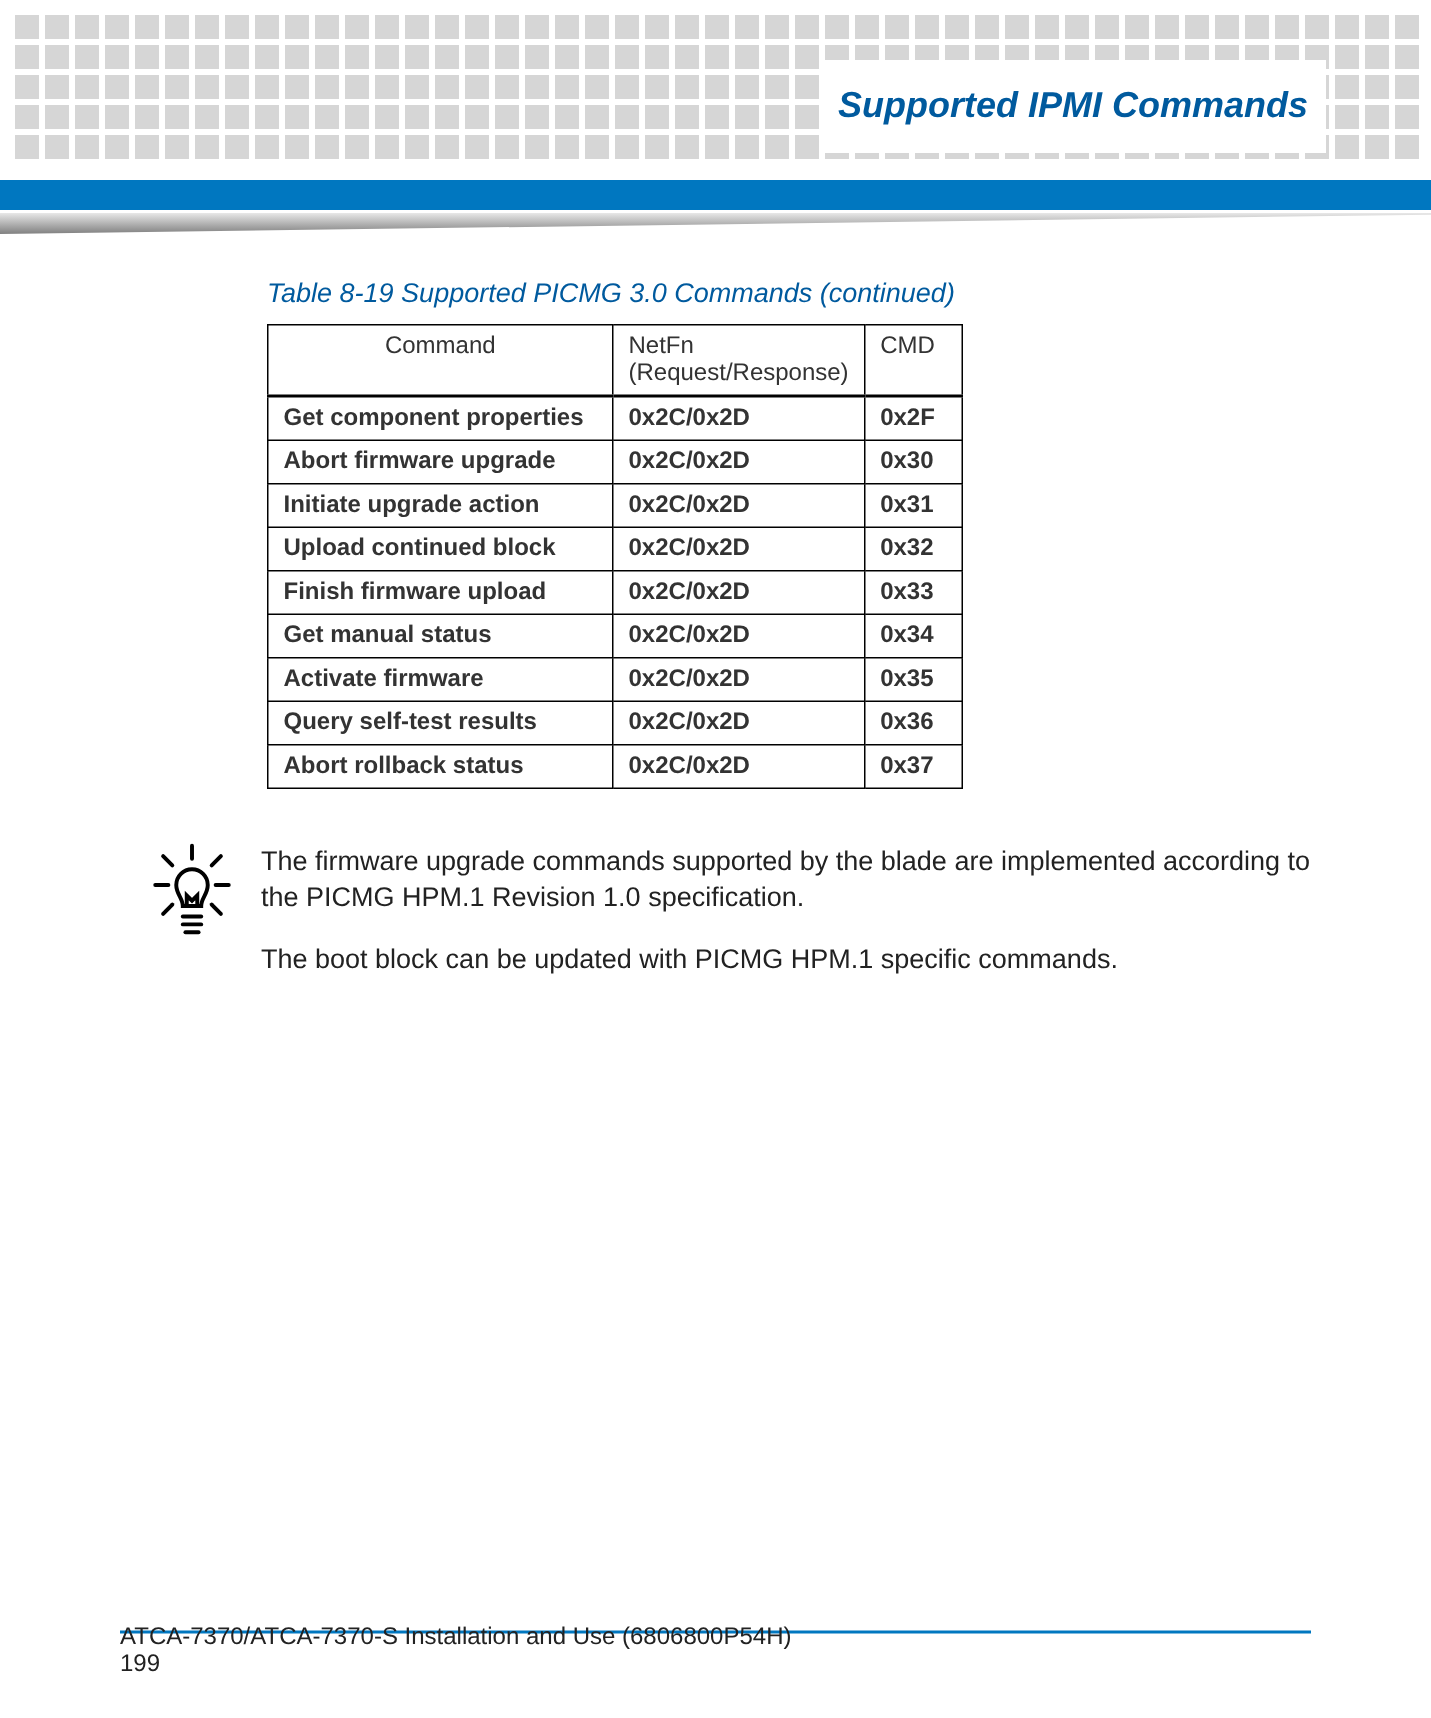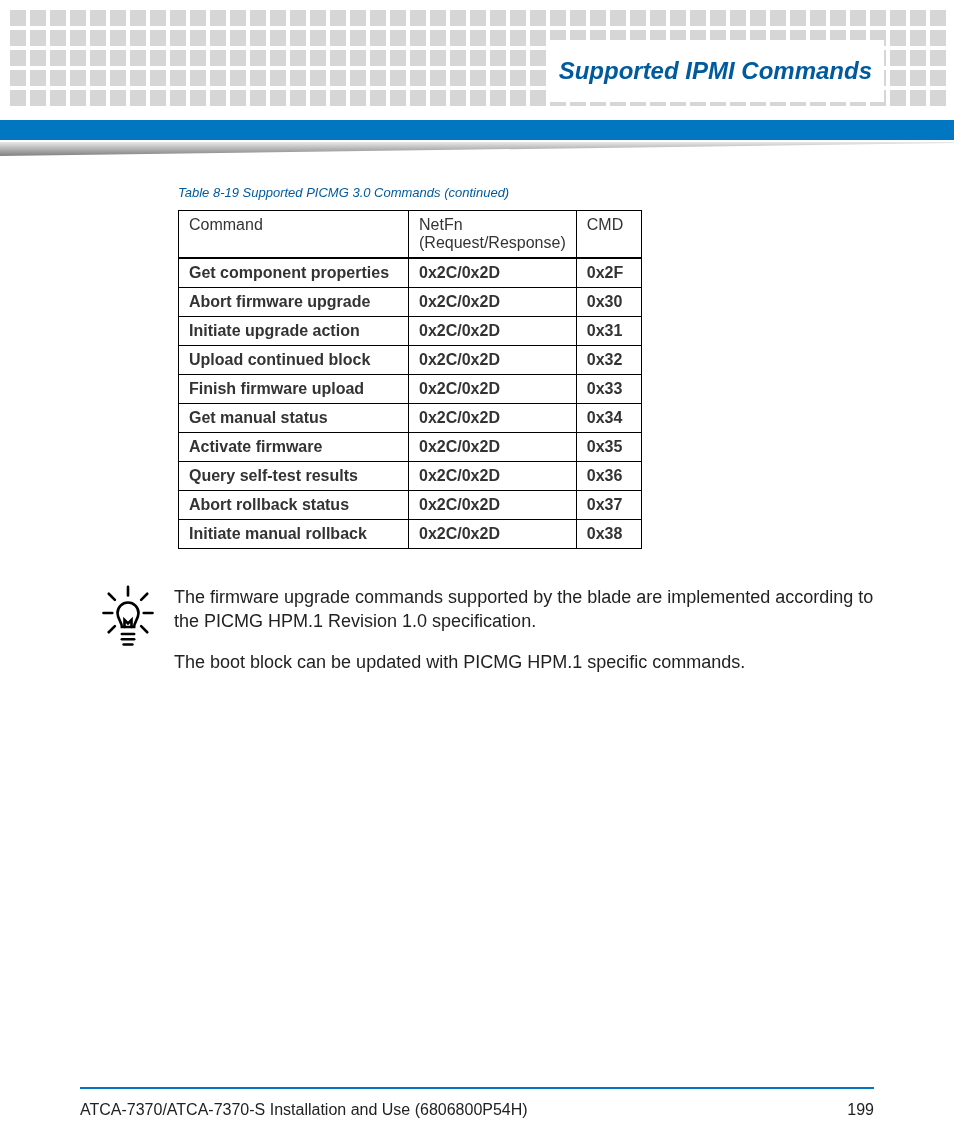--- a/index.html
+++ b/index.html
@@ -59,39 +59,39 @@
   .content {
     position: absolute;
     top: 185px;
     left: 100px;
     right: 80px;
   }
 
   .table-caption {
     color: #005a9e;
     font-style: italic;
-    font-size: 13px;
+    font-size: 18px;
     margin: 0 0 10px 78px;
   }
 
   table {
     border-collapse: collapse;
     margin-left: 78px;
     font-size: 16px;
   }
   th, td {
     border: 1px solid #000;
     padding: 5px 10px;
     text-align: left;
     font-weight: 700;
     vertical-align: top;
   }
   thead tr { }
   thead th { border-bottom: 2px solid #000; font-weight: 400; }
-  .col-cmd { width: 230px; }
+  .col-cmd { width: 230px; text-align: center; }
   .col-netfn { width: 160px; }
   .col-code { width: 65px; }
 
   .note-block {
     display: flex;
     gap: 18px;
     margin-top: 36px;
     align-items: flex-start;
   }
   .bulb-icon { width: 56px; flex: 0 0 56px; }
@@ -109,20 +109,21 @@
     border-top: 2px solid #0077c0;
   }
   .footer {
     position: absolute;
     left: 80px; right: 80px;
     bottom: 26px;
     display: flex;
     justify-content: space-between;
     font-size: 16px;
     color: #222;
+    flex-direction: column;
   }
 </style>
 </head>
 <body>
 
 <div class="dot-band" id="dot-band">
     <div class="dot-row">
       <span></span>
       <span></span>
       <span></span>
@@ -422,25 +423,20 @@
         <tr>
           <td>Query self-test results</td>
           <td>0x2C/0x2D</td>
           <td>0x36</td>
         </tr>
         <tr>
           <td>Abort rollback status</td>
           <td>0x2C/0x2D</td>
           <td>0x37</td>
         </tr>
-        <tr>
-          <td>Initiate manual rollback</td>
-          <td>0x2C/0x2D</td>
-          <td>0x38</td>
-        </tr>
       </tbody>
   </table>
 
   <div class="note-block">
     <div class="bulb-icon">
       <svg viewBox="0 0 64 80" width="56" height="70">
         <g stroke="#000" stroke-width="3" fill="none" stroke-linecap="round">
 
           <line x1="32" y1="2" x2="32" y2="12"></line>
           <line x1="10" y1="10" x2="17" y2="17"></line>

